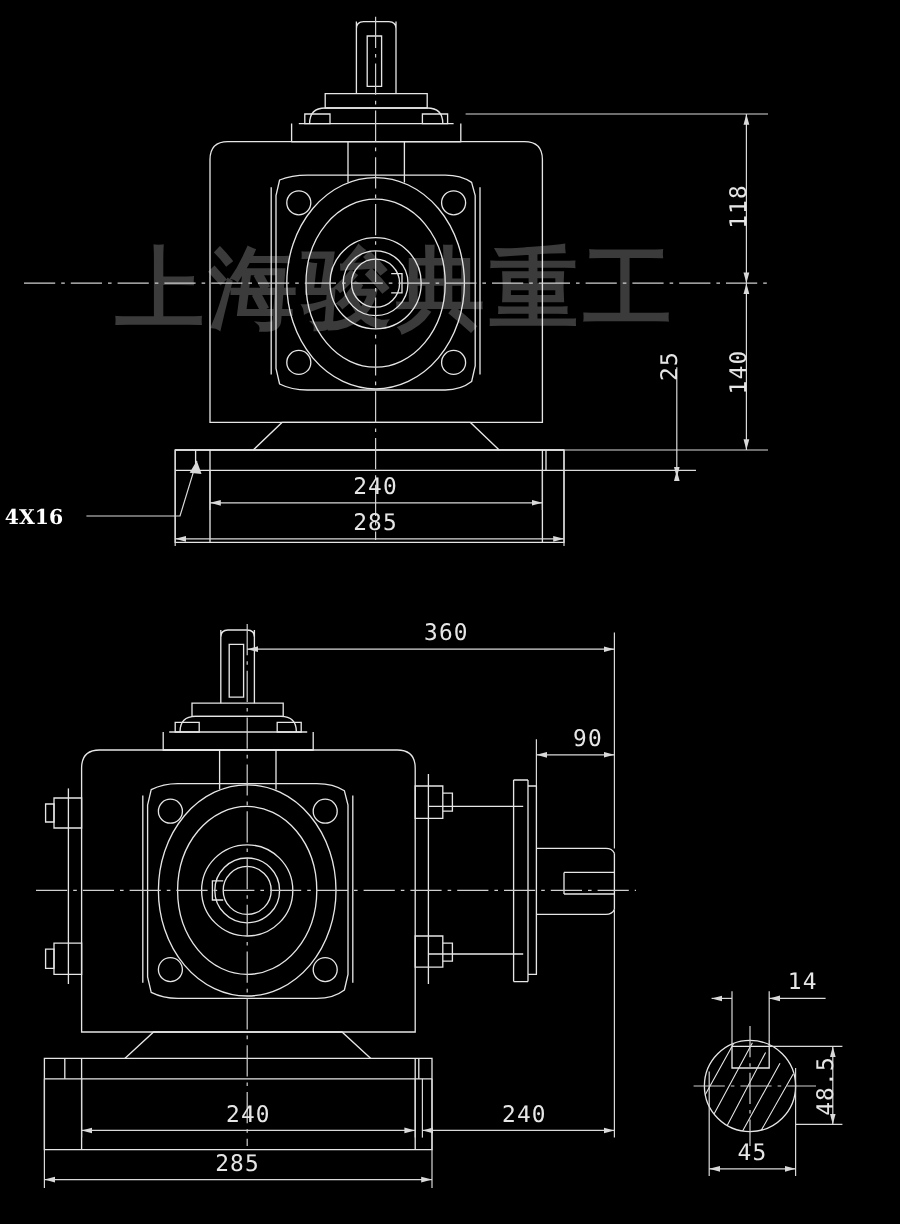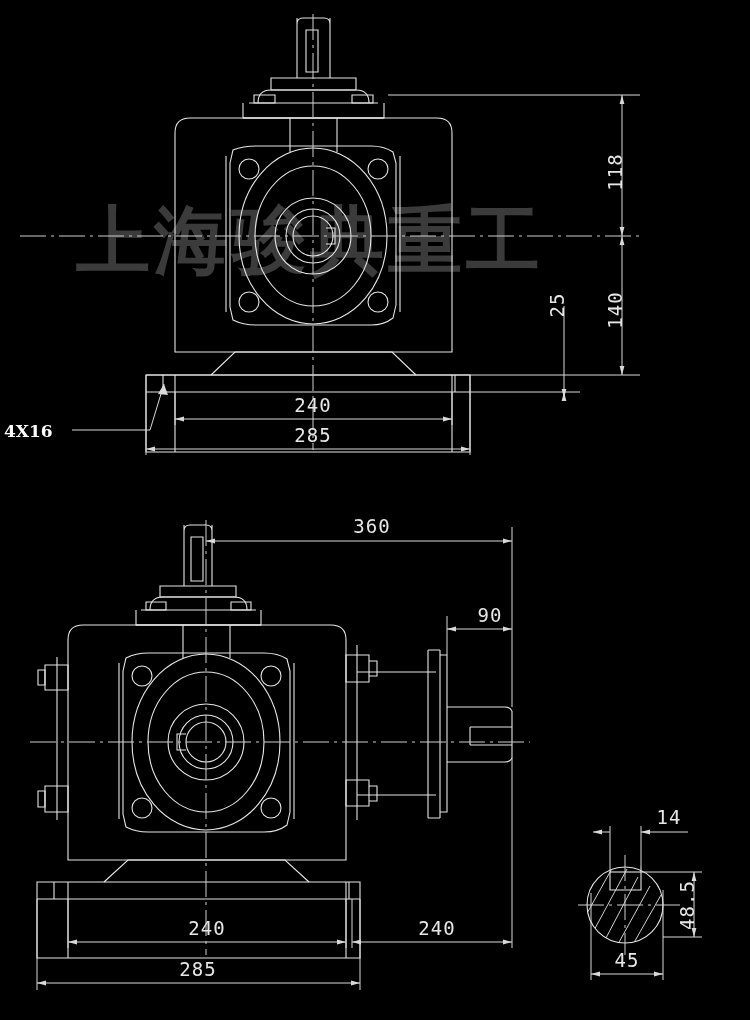--- a/index.html
+++ b/index.html
@@ -9,21 +9,21 @@
   #stage{position:relative;width:750px;height:1020px;background:#000;}
   #stage svg{position:absolute;left:0;top:0;}
   .wm{
     position:absolute;
     color:#3b3b3b;
     font-family:"DejaVu Sans","Liberation Sans",sans-serif;
     font-weight:700;
     white-space:nowrap;
     -webkit-user-select:none;user-select:none;
   }
-  #watermark-top{left:76px;top:192px;font-size:74px;letter-spacing:4px;}
+  #watermark-top{left:96px;top:192px;font-size:74px;letter-spacing:4px;}
 </style>
 </head>
 <body>
 
 <div id="stage">
 
   <div class="wm" id="watermark-top">上海骏典重工</div>
 
   <svg width="750" height="1020" viewBox="0 0 750 1020">
     <defs>

